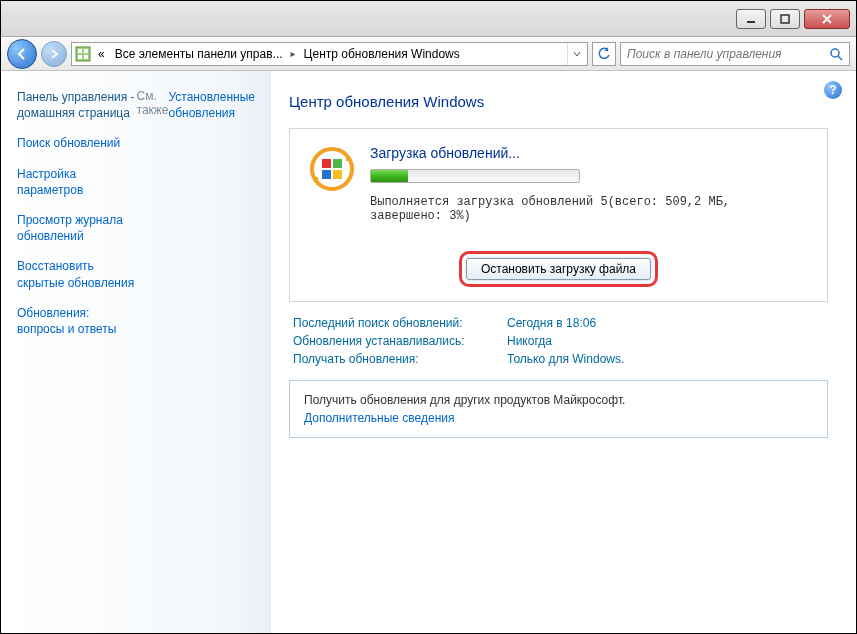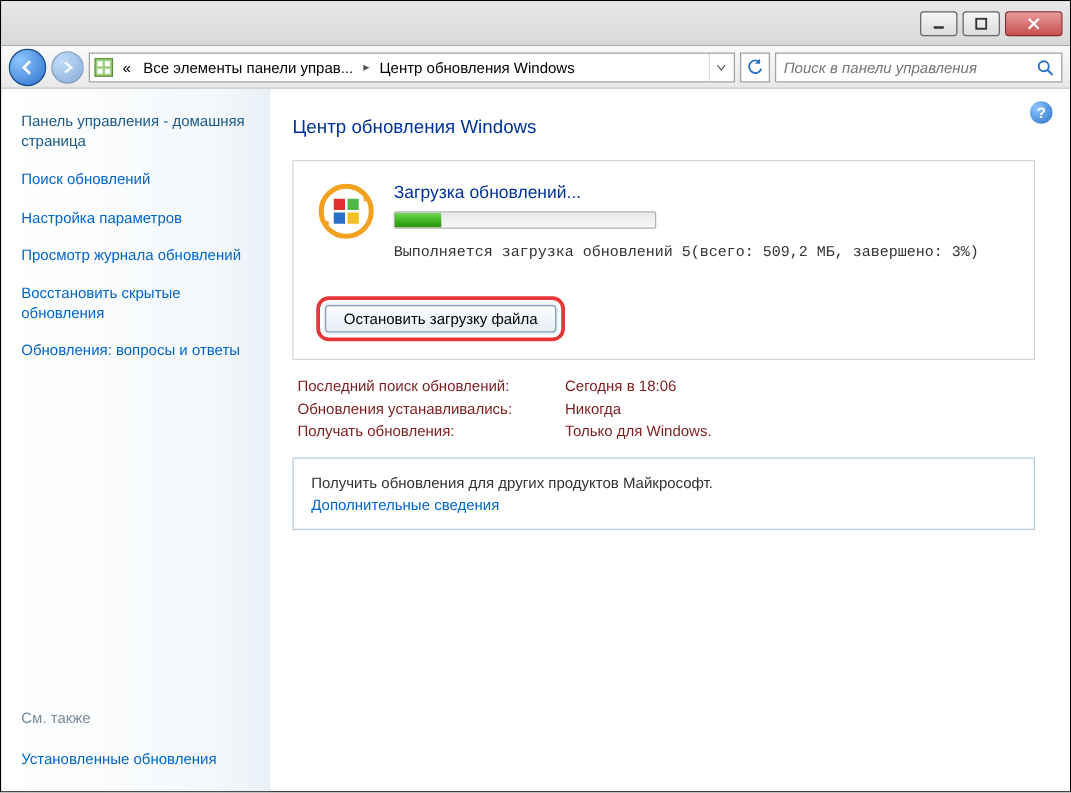--- a/index.html
+++ b/index.html
@@ -16,41 +16,41 @@
 .addressbar { flex: 1; height: 24px; background: #fff; border: 1px solid #a0a0a0; display: flex; align-items: center; font-size: 12px; padding: 0 2px; gap: 2px; overflow: hidden; }
 .addr-icon { width: 18px; height: 18px; display: flex; align-items: center; justify-content: center; }
 .addr-seg { padding: 0 4px; white-space: nowrap; cursor: pointer; }
 .addr-chev { color: #555; font-size: 10px; padding: 0 2px; }
 .addr-dd { width: 18px; display: flex; align-items: center; justify-content: center; border-left: 1px solid #ddd; height: 100%; cursor: pointer; }
 .refreshbtn { width: 24px; height: 24px; border: 1px solid #a0a0a0; background: #fff; display: flex; align-items: center; justify-content: center; font-size: 13px; cursor: pointer; color: #2a70c9; }
 .searchbox { width: 230px; height: 24px; border: 1px solid #a0a0a0; background: #fff; display: flex; align-items: center; padding: 0 6px; }
 .searchbox input { border: none; outline: none; flex: 1; font-size: 12px; color: #666; font-style: italic; }
 .searchbox .sicon { color: #2a70c9; font-size: 13px; }
 .content { flex: 1; display: flex; overflow: hidden; }
-.sidebar { width: 215px; background: linear-gradient(to right, #fff 0%, #f4f8fb 80%, #e8f0f7 100%); padding: 18px 16px; display: flex; flex-direction: column; }
+.sidebar { width: 270px; background: linear-gradient(to right, #fff 0%, #f4f8fb 80%, #e8f0f7 100%); padding: 18px 16px; display: flex; }
 .side-links { display: flex; flex-direction: column; gap: 14px; }
 .side-link { color: #0066cc; font-size: 12px; cursor: pointer; line-height: 1.35; }
 .side-link.home { color: #1a5a8a; }
 .side-spacer { flex: 1; }
 .side-sec-label { font-size: 12px; color: #7a8a9a; margin-bottom: 18px; }
 .main { flex: 1; padding: 14px 28px 18px 18px; position: relative; display: flex; flex-direction: column; gap: 14px; }
 .helpicon { position: absolute; top: 10px; right: 14px; width: 18px; height: 18px; border-radius: 50%; background: radial-gradient(circle at 30% 30%, #8ec6ff, #2a70c9); color: #fff; font-size: 12px; display: flex; align-items: center; justify-content: center; cursor: pointer; font-weight: bold; }
 .page-title { color: #003399; font-size: 15px; font-weight: normal; margin: 8px 0 4px 0; }
 .panel { border: 1px solid #d0d7de; background: #fff; padding: 16px 18px 14px 18px; display: flex; gap: 28px; flex-direction: column; }
 .panel-top { display: flex; gap: 14px; }
 .update-icon { width: 48px; height: 48px; flex-shrink: 0; }
 .panel-body { flex: 1; display: flex; flex-direction: column; gap: 8px; }
 .dl-title { color: #003399; font-size: 14px; }
 .progress { width: 210px; height: 14px; background: linear-gradient(to bottom, #e8e8e8, #f8f8f8); border: 1px solid #b0b0b0; border-radius: 2px; overflow: hidden; position: relative; }
 .progress-bar { height: 100%; background: linear-gradient(to bottom, #7dd960 0%, #3eb81e 50%, #2a9010 100%); width: 18%; }
 .dl-text { font-size: 12px; color: #333; margin-top: 4px; font-family: Liberation Mono, monospace; }
-.stop-row { display: flex; justify-content: flex-start; }
+.stop-row { display: flex; justify-content: center; }
 .stop-wrap { border: 3px solid #e6373a; border-radius: 10px; padding: 4px; }
 .stopbtn { padding: 3px 14px; font-size: 12px; border: 1px solid #8a9bb0; background: linear-gradient(to bottom, #fdfdfd, #e6eef7); border-radius: 3px; cursor: pointer; box-shadow: 0 0 3px rgba(70,140,220,0.4); }
-.info-grid { display: grid; grid-template-columns: 200px 1fr; row-gap: 4px; column-gap: 14px; font-size: 12px; color: #7f1d1d; padding: 0 4px; }
+.info-grid { display: grid; grid-template-columns: 200px 1fr; row-gap: 4px; column-gap: 14px; font-size: 12px; color: #0369a1; padding: 0 4px; }
 .info-box { border: 1px solid #b8cde0; background: #fff; padding: 12px 14px; font-size: 12px; color: #333; }
 .info-box .lnk { color: #0066cc; cursor: pointer; display: inline-block; margin-top: 4px; }
 svg { display: block; }
 </style>
 </head>
 <body>
 
 <div class="window">
 
   <div class="titlebar">

